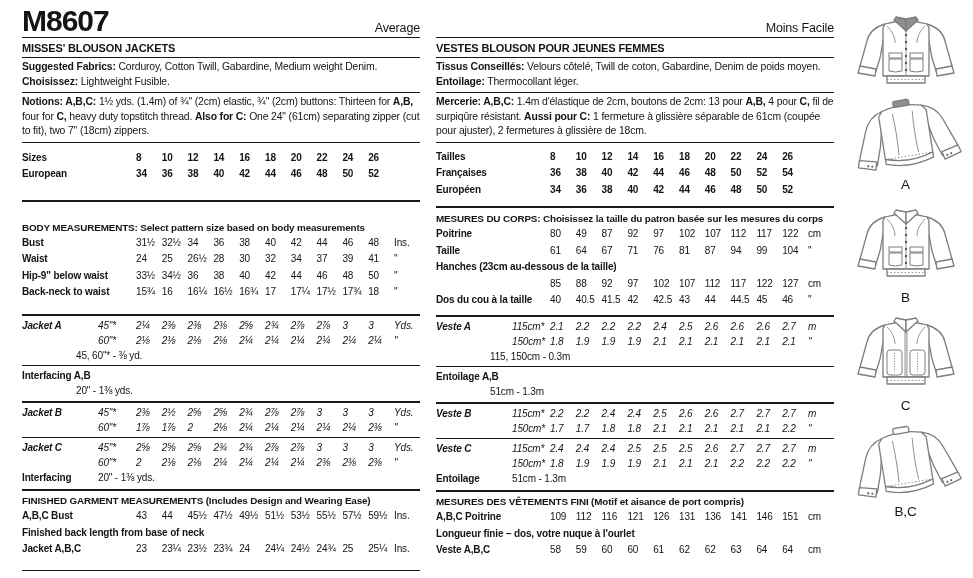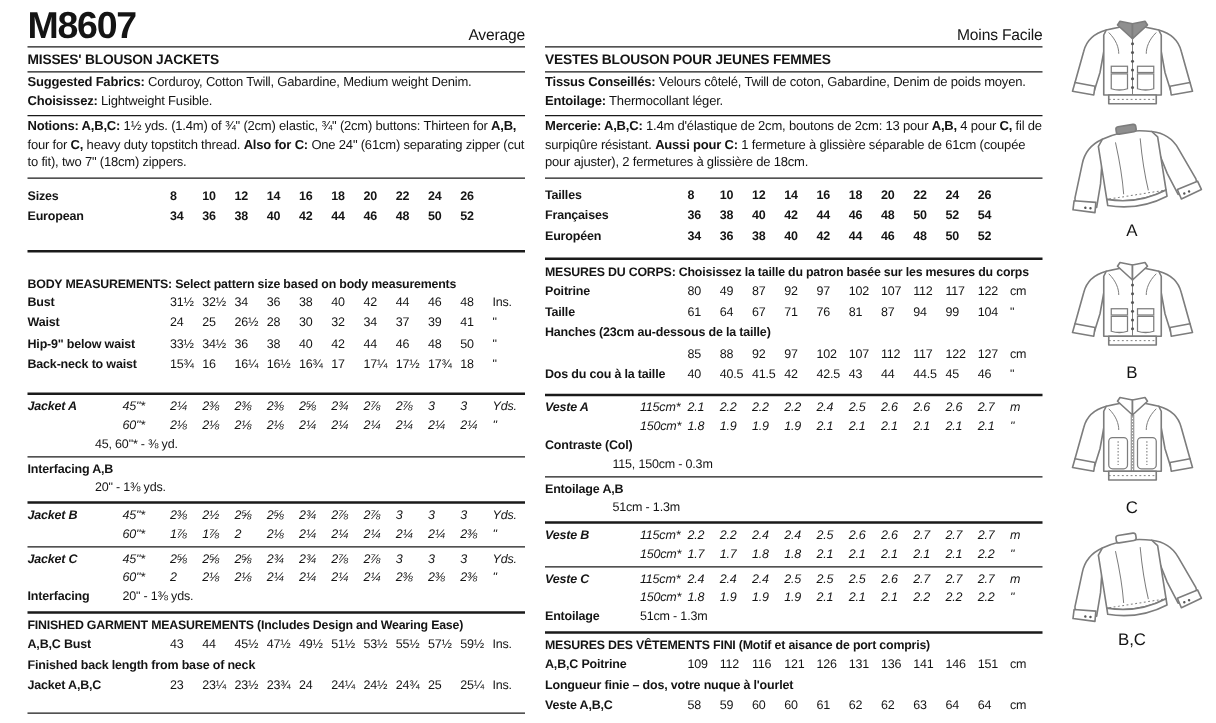--- a/index.html
+++ b/index.html
@@ -556,21 +556,20 @@
             <span class="cell">2.1</span>
             <span class="cell">2.1</span>
             <span class="cell">2.1</span>
             <span class="cell">2.1</span>
             <span class="cell">2.1</span>
             <span class="cell">2.1</span>
           </span>
           <span class="unit">"</span>
         </div>
       </div>
-    <div class="blocklabel">Contraste (Col)</div>
     <div class="specline">115, 150cm - 0.3m</div>
     <div class="hr"></div>
     <div class="blocklabel">Entoilage A,B</div>
     <div class="specline">51cm - 1.3m</div>
     <div class="hr2"></div>
 
     <div class="rows yard">
 
         <div class="row">
           <span class="lbl">Veste B</span>

